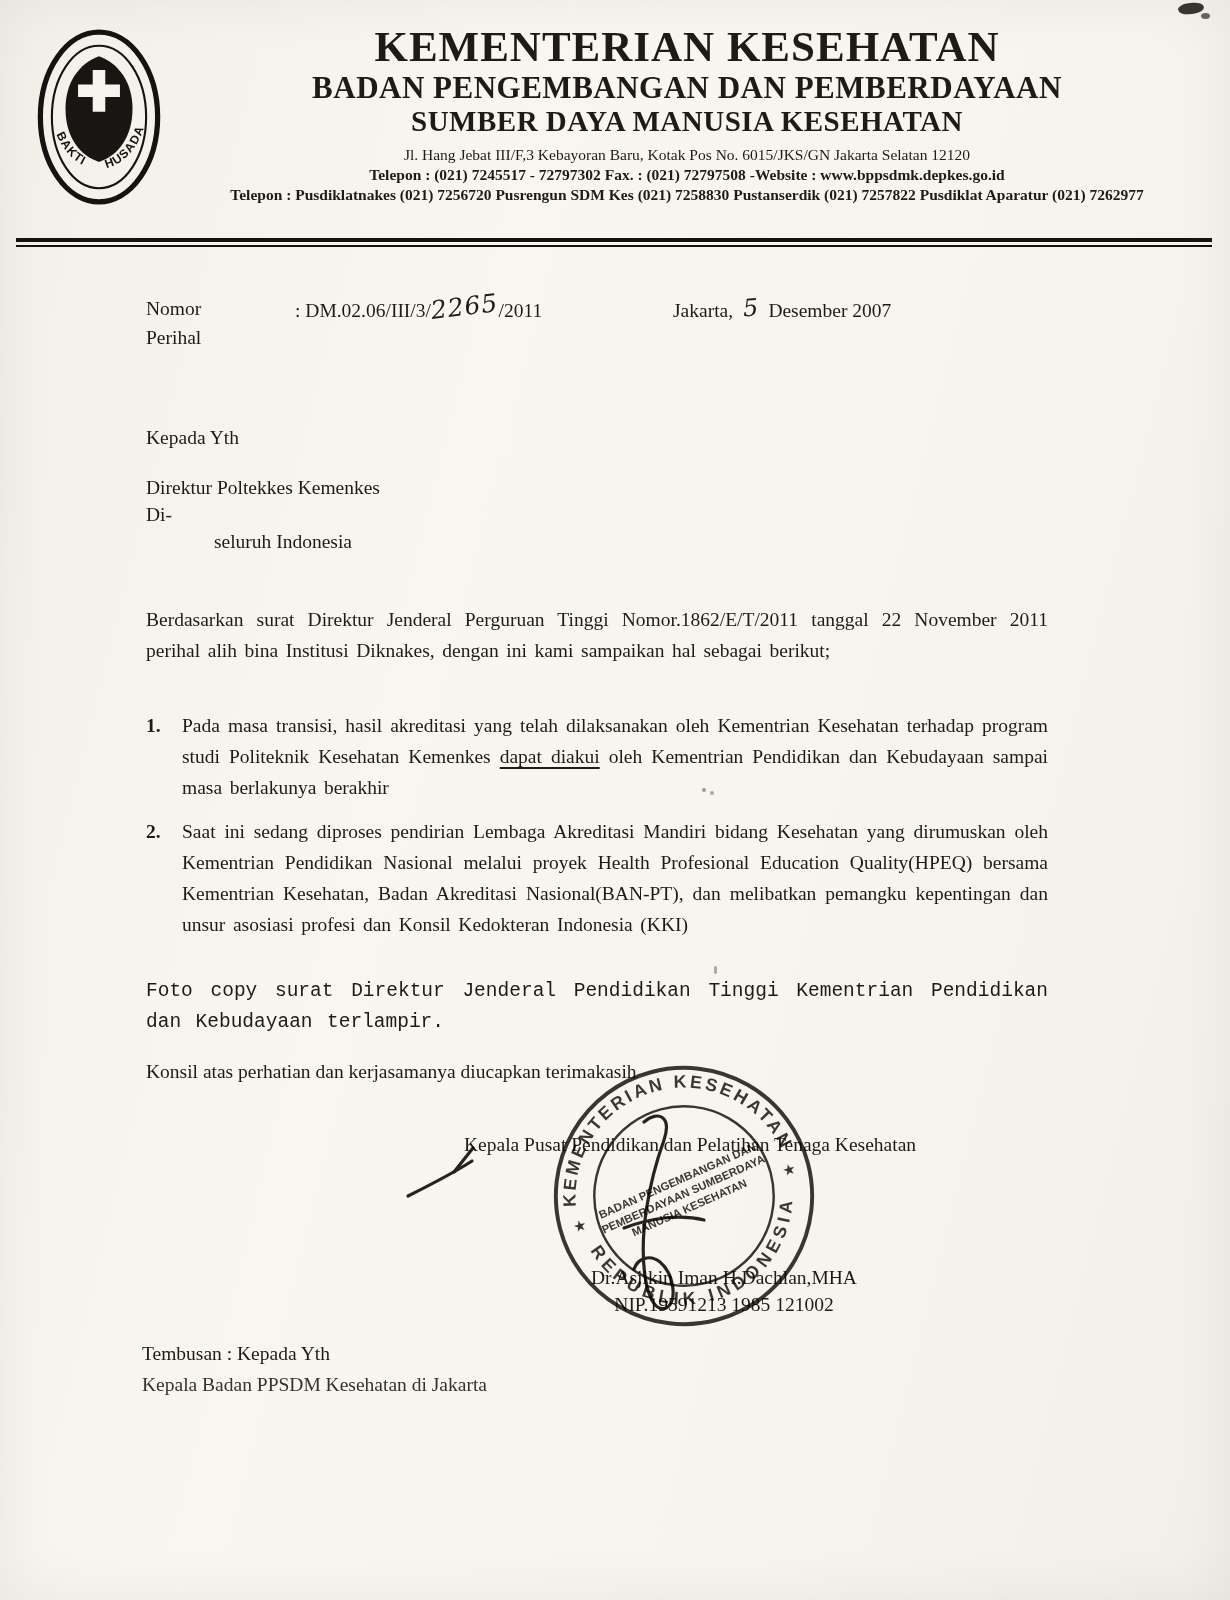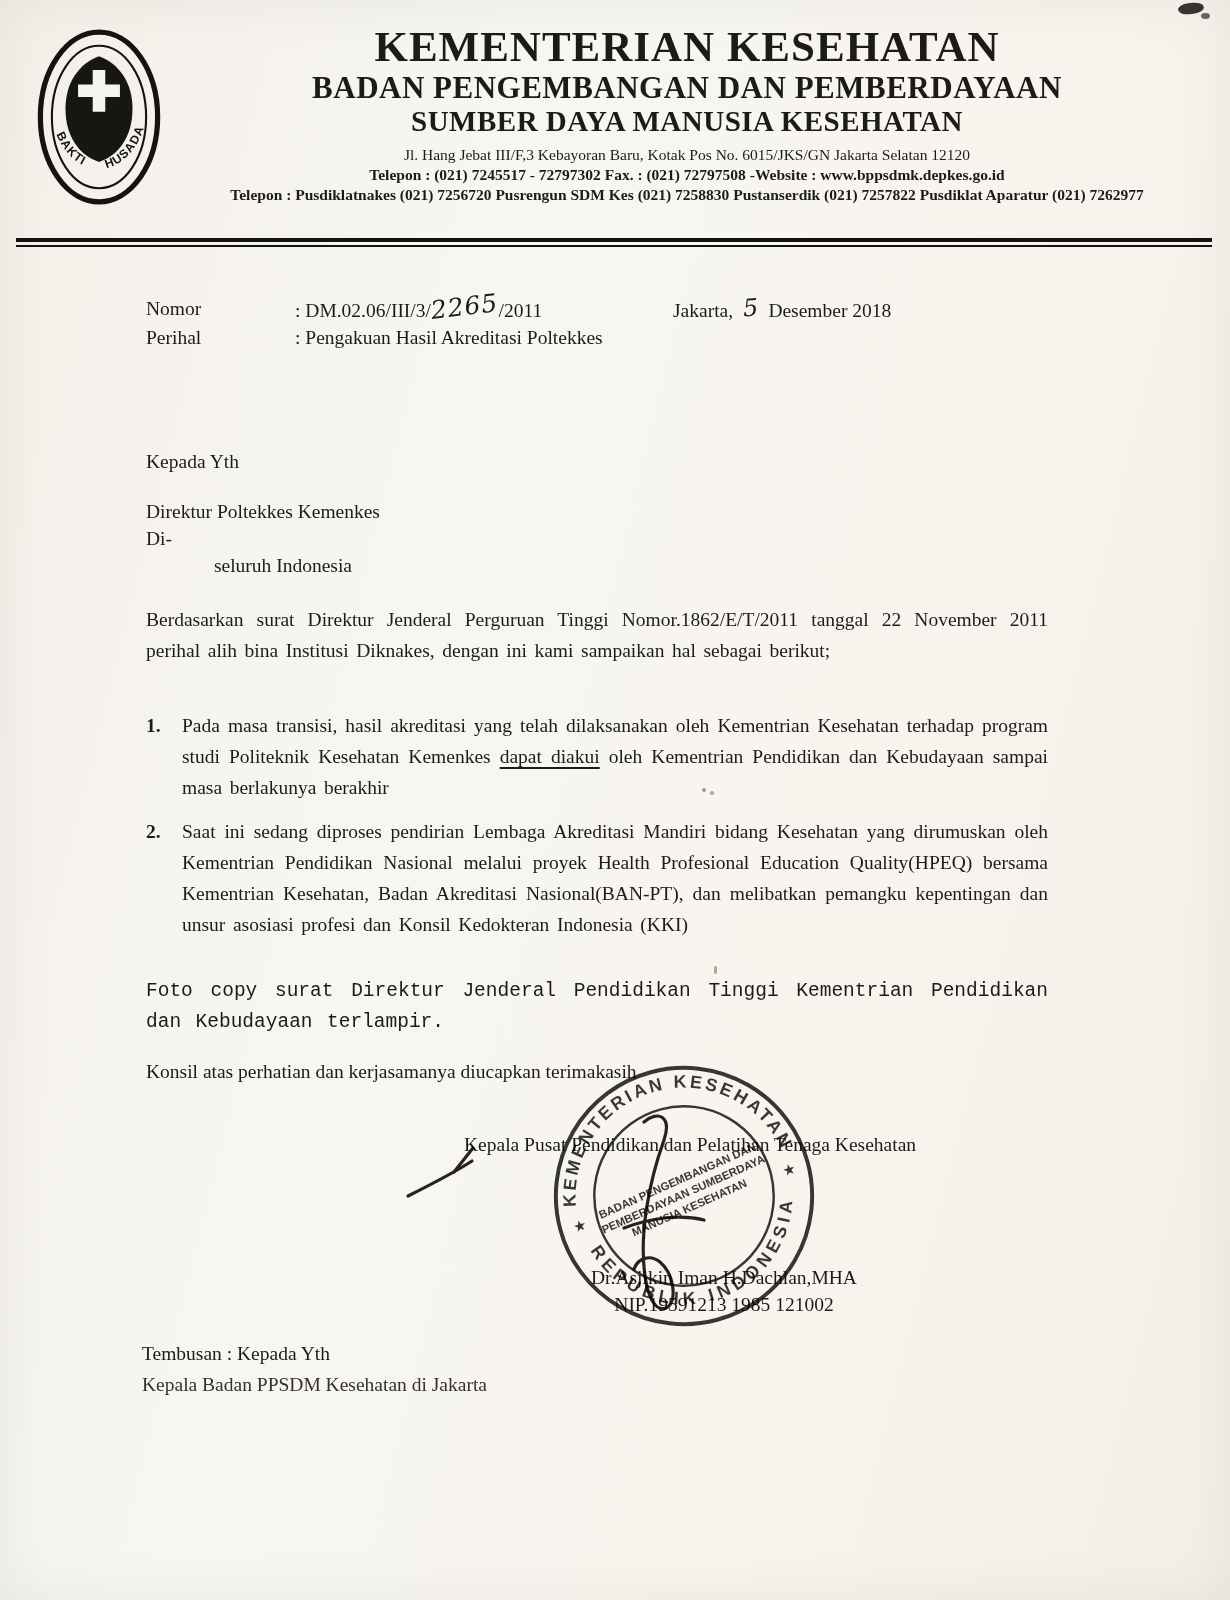--- a/index.html
+++ b/index.html
@@ -24,21 +24,21 @@
   .divider .thin  { height:2px; background:#15130f; margin-top:3px; }
   
   .meta { position:absolute; top:296px; left:146px; right:40px; font-size:19.5px; line-height:26.5px; }
   .meta-row { display:flex; position:relative; }
   .mlabel { width:149px; flex:none; }
   .hand { font-family:"DejaVu Serif",serif; font-style:italic; display:inline-block; }
   .hand-no { font-size:25px; letter-spacing:1px; transform:rotate(-7deg) translateY(-2px); }
   .hand-day { font-size:24px; transform:rotate(-4deg) translateY(-1px); margin:0 10px; }
   .date-line { position:absolute; left:527px; top:0; white-space:nowrap; }
   
-  .addressee { position:absolute; top:424px; left:146px; font-size:19.5px; line-height:27px;margin-top:24px; }
+  .addressee { position:absolute; top:424px; left:146px; font-size:19.5px; line-height:27px; }
   .addressee .gap { margin-bottom:23px; }
   .indent { margin-left:40px;text-align:center; }
   
   .para { position:absolute; left:146px; width:902px; font-size:19.5px; line-height:31px;
           text-align:justify; word-spacing:0.14em; }
   .p1 { top:604px; }
   .item1 { top:710px; display:flex; }
   .item2 { top:816px; display:flex; }
   .inum { flex:none; width:36px; font-weight:bold; }
   .itext { flex:1; text-align:justify; }
@@ -99,26 +99,25 @@
   <div class="divider">
     <div class="thick"></div>
     <div class="thin"></div>
   </div>
 
   <div class="meta">
     <div class="meta-row">
       <span class="mlabel">Nomor</span>
       <span><span>: DM.02.06/III/3/</span><span class="hand hand-no">2265</span><span>/2011</span></span>
       <span class="date-line">
-        <span>Jakarta,</span><span class="hand hand-day">5</span><span>Desember 2018</span>
+        <span>Jakarta,</span><span class="hand hand-day">5</span><span>Desember 2007</span>
       </span>
     </div>
     <div class="meta-row">
       <span class="mlabel">Perihal</span>
-      <span>: Pengakuan Hasil Akreditasi Poltekkes</span>
     </div>
   </div>
 
   <div class="addressee">
     <div class="gap">Kepada Yth</div>
     <div>Direktur Poltekkes Kemenkes</div>
     <div>Di-</div>
     <div class="indent">seluruh Indonesia</div>
   </div>
 

